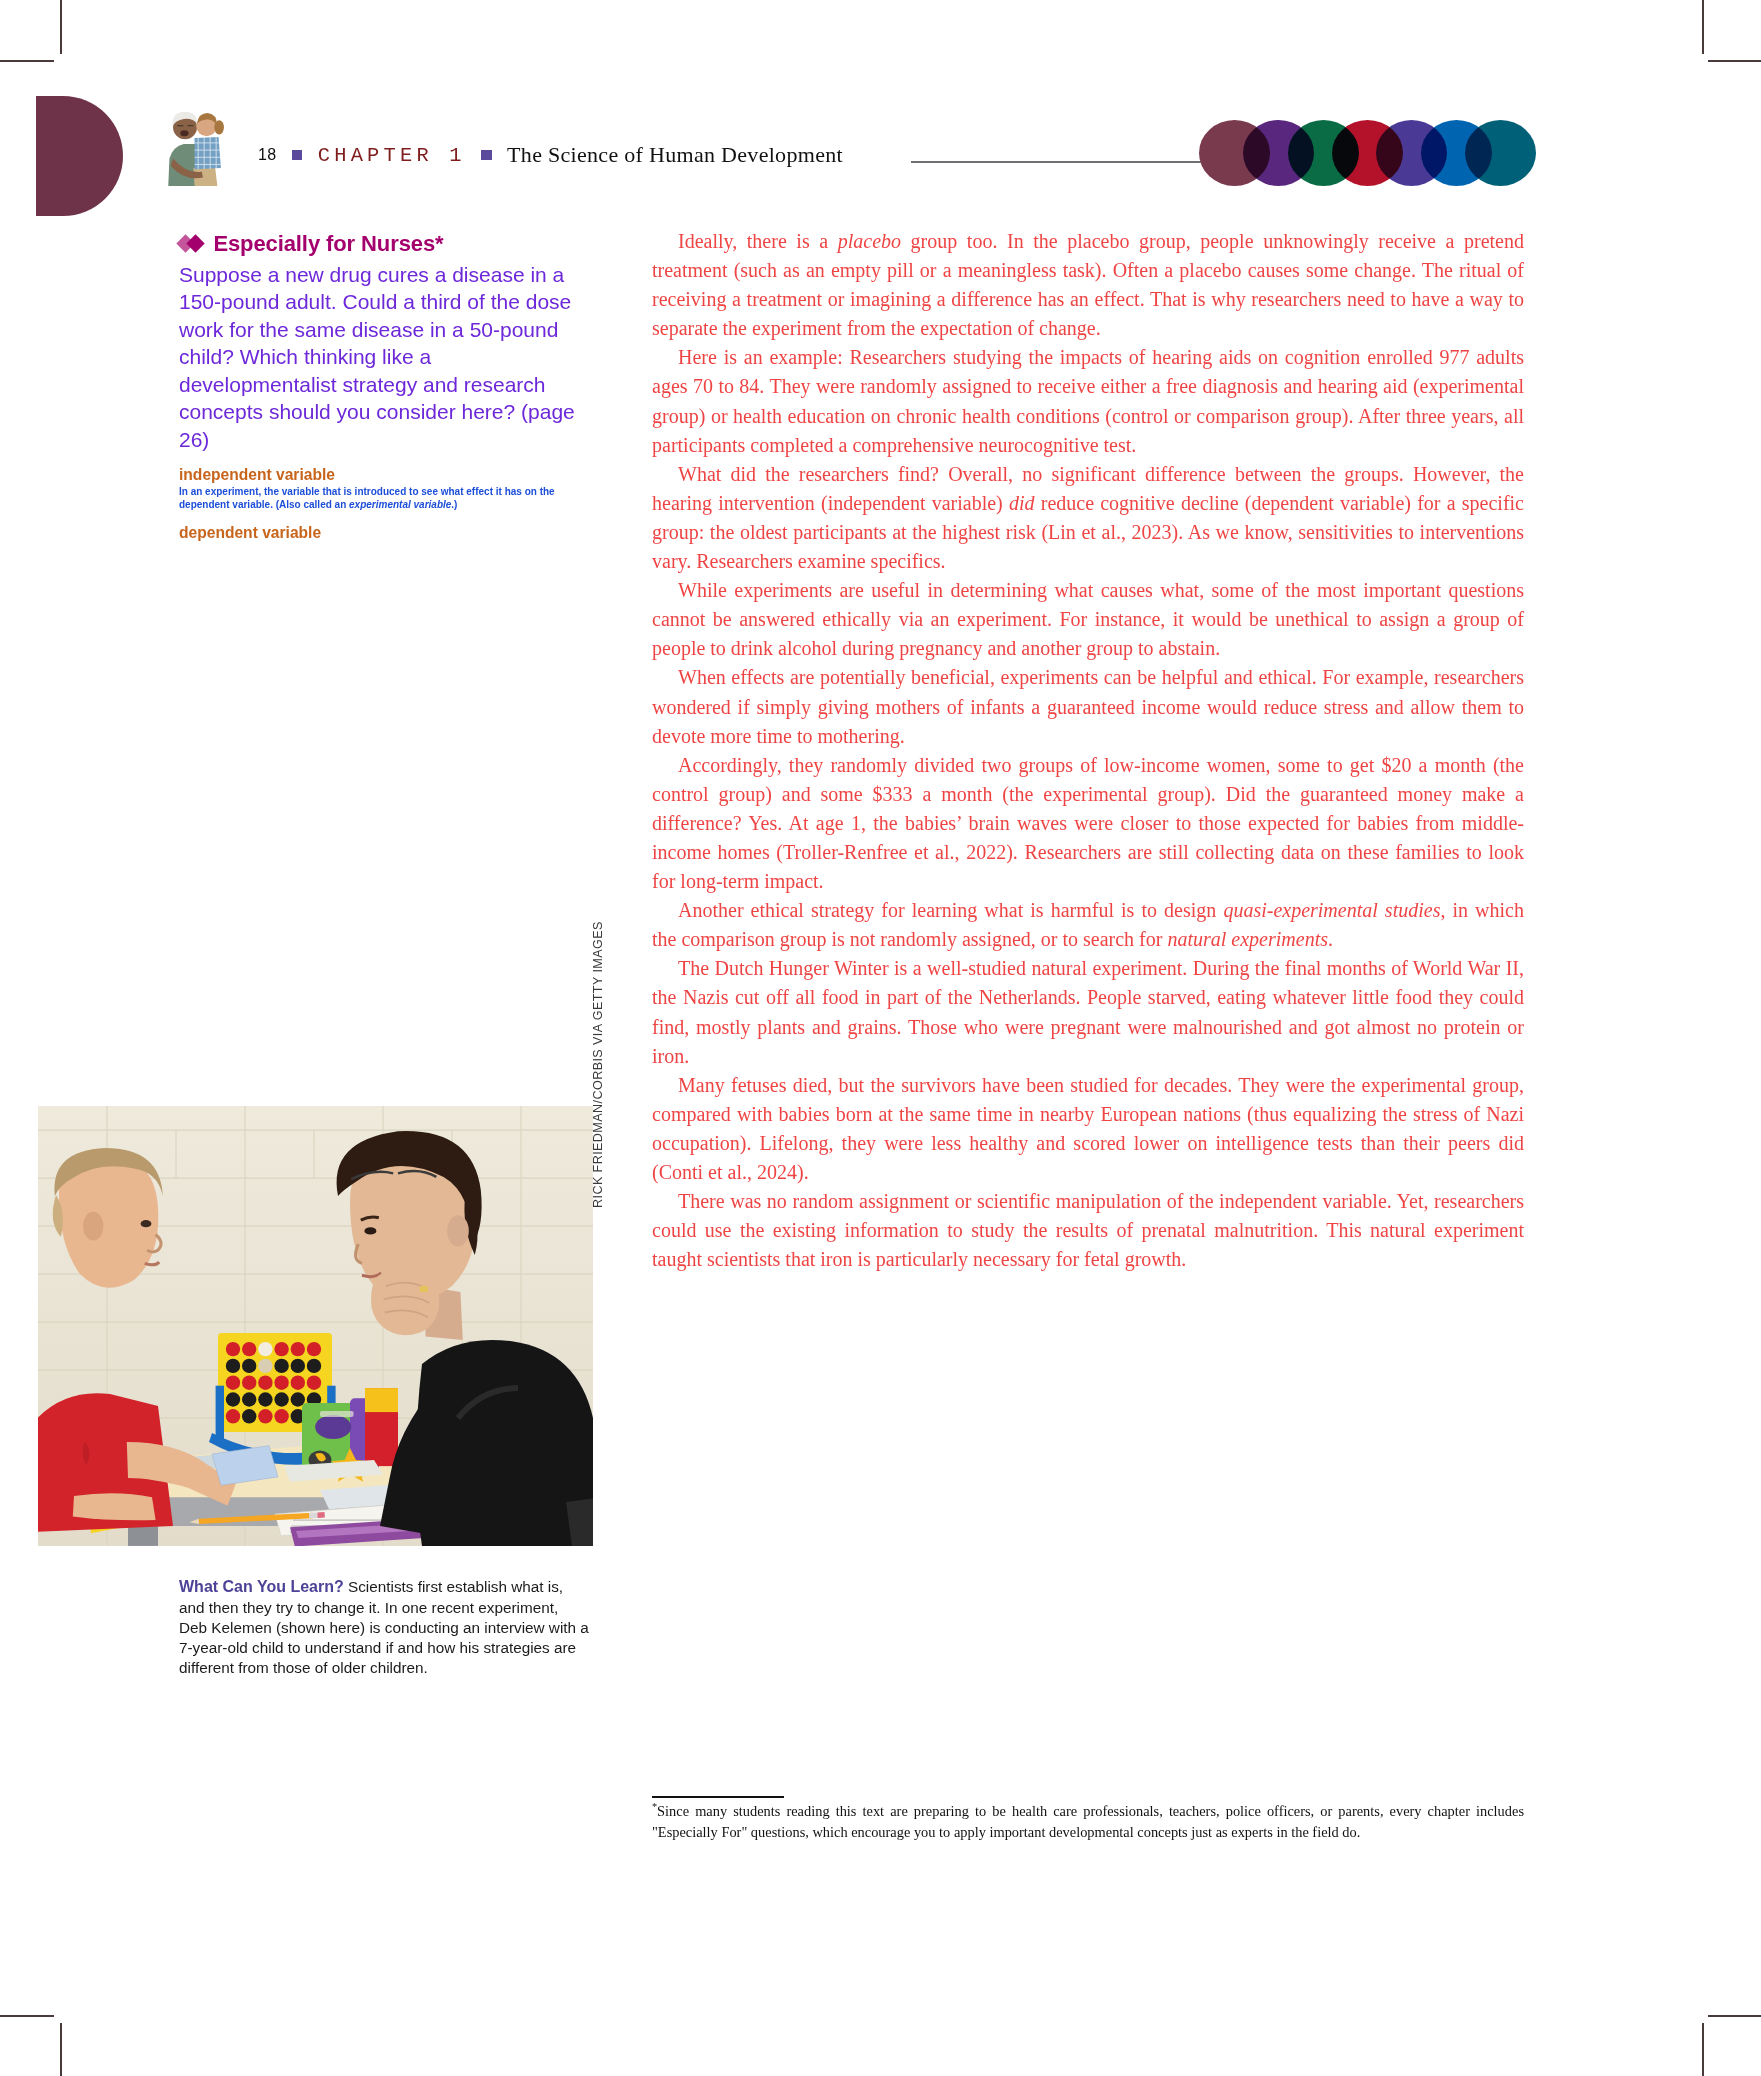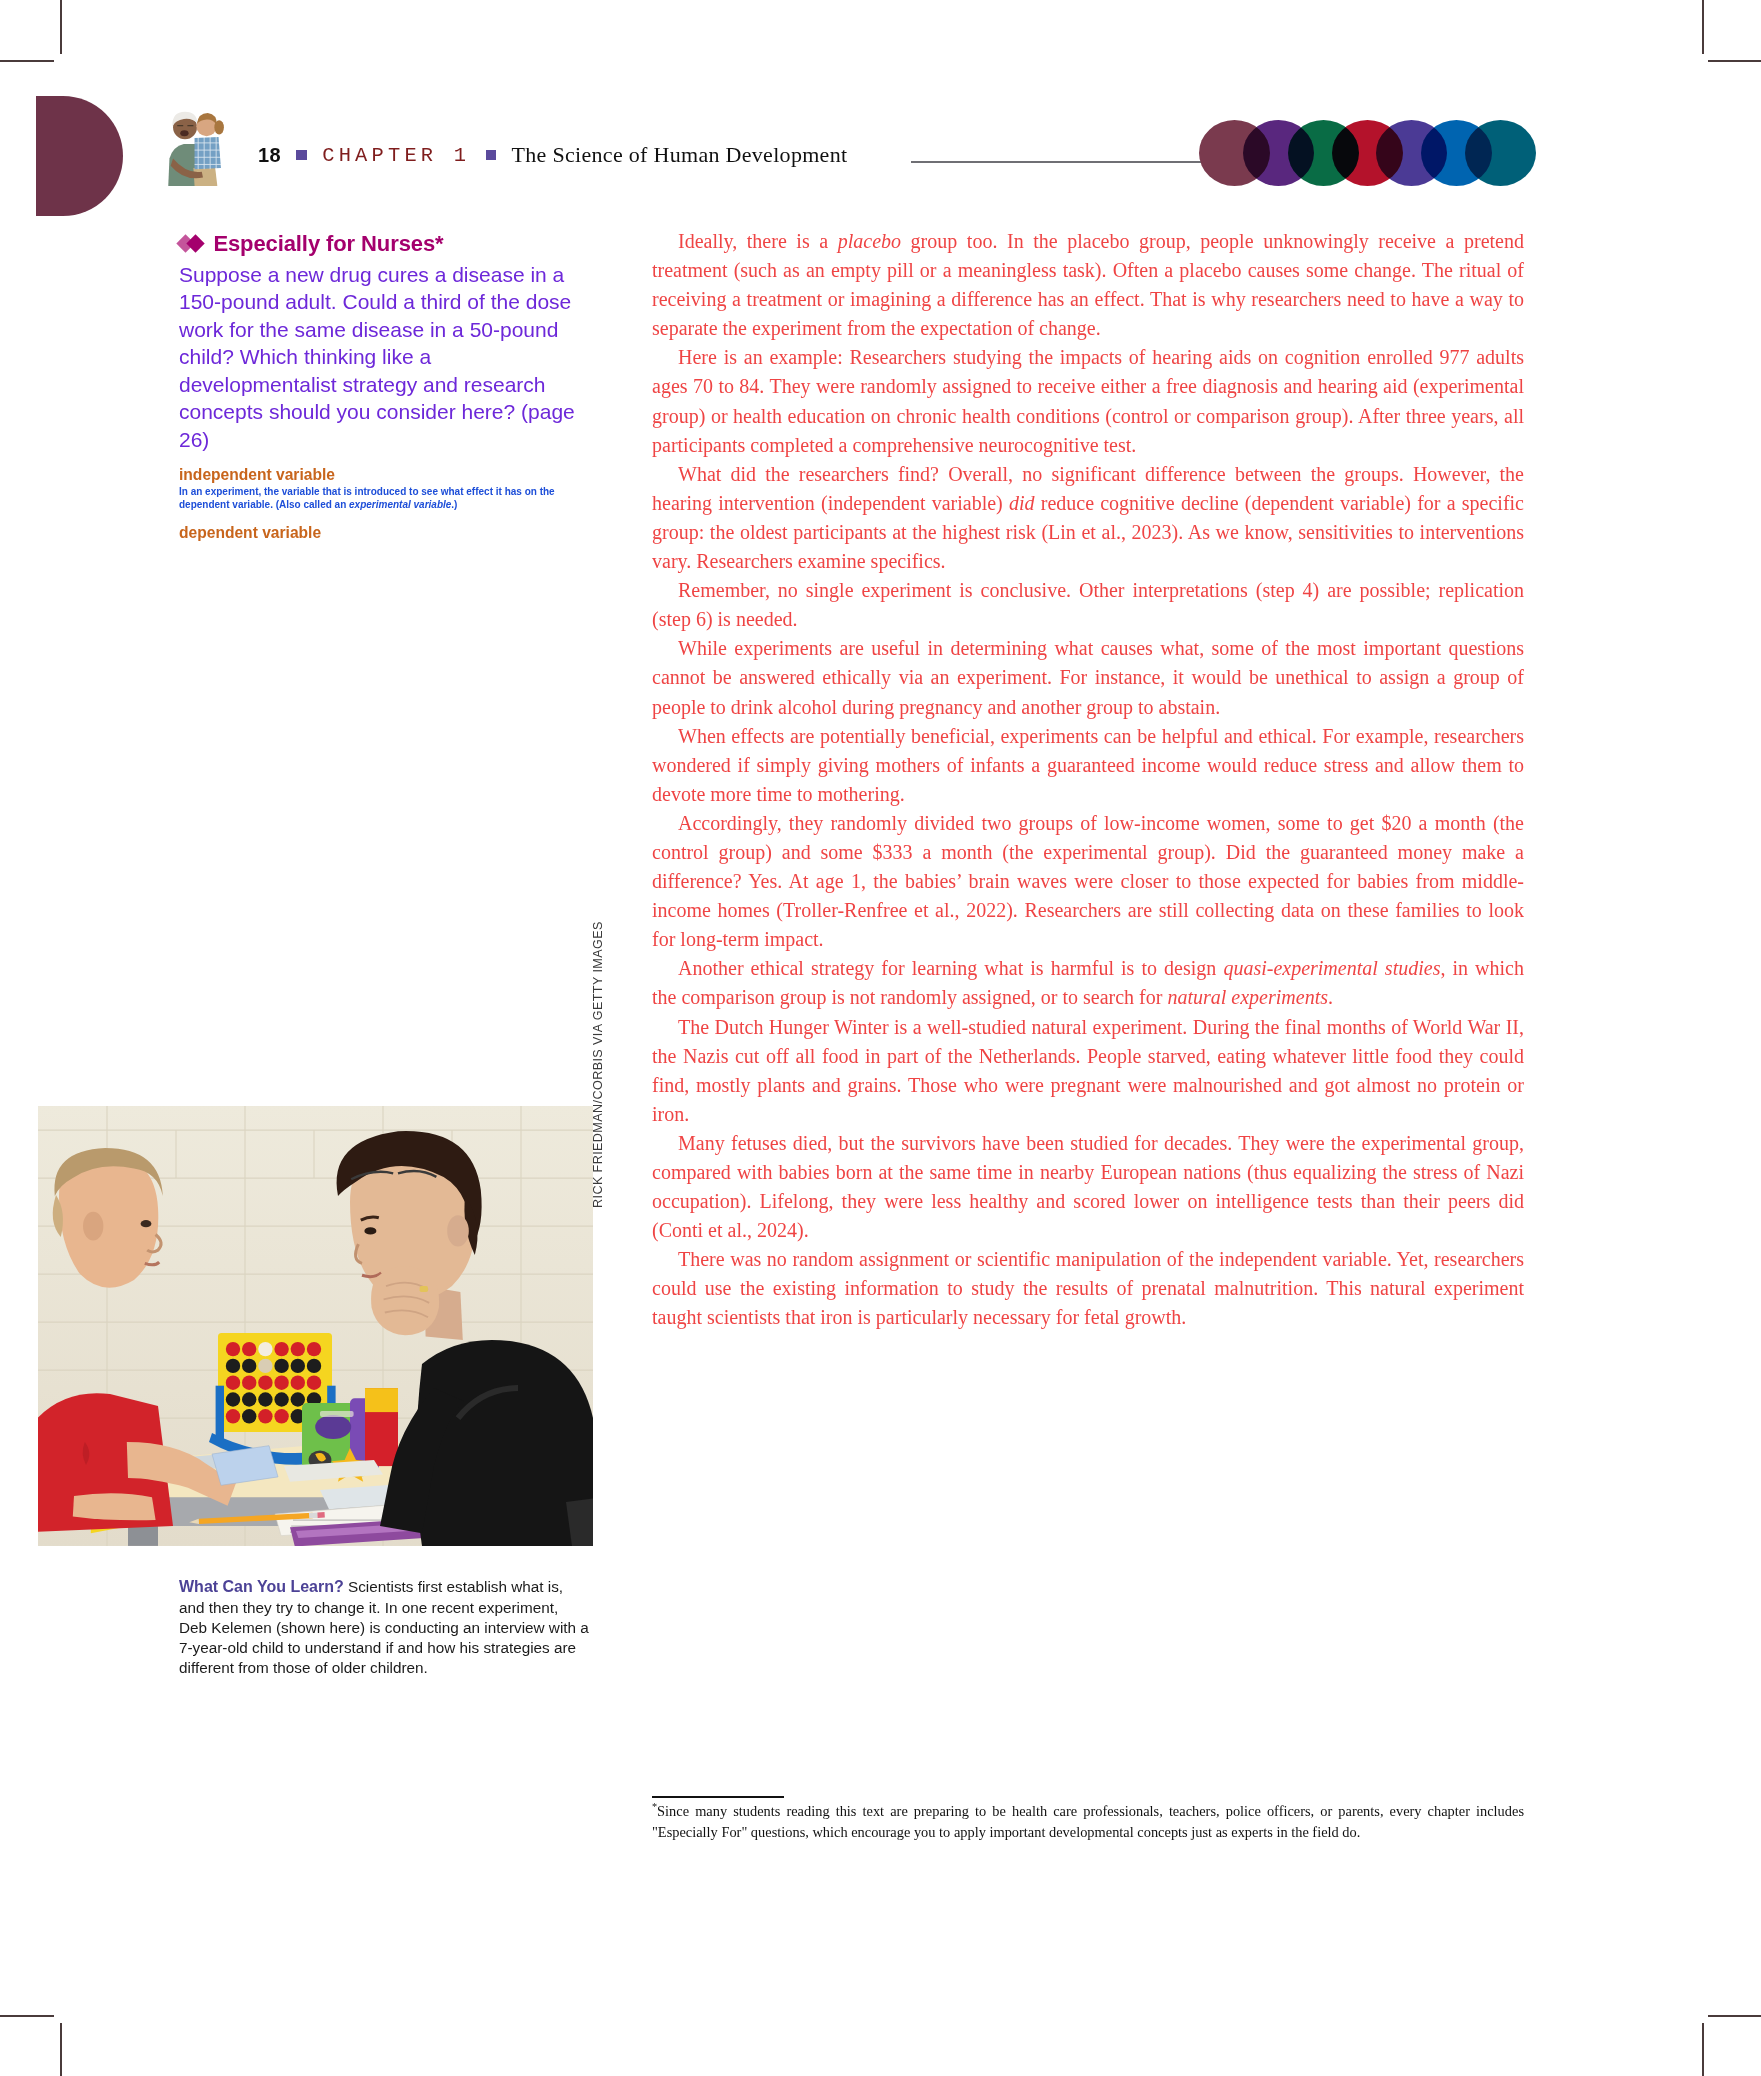--- a/index.html
+++ b/index.html
@@ -8,22 +8,22 @@
 
   
   .crop{position:absolute;background:#4a3b3b;}
   .crop.v{width:1.8px;height:54px;}
   .crop.h{height:1.8px;width:54px;}
   #maroon-blob{position:absolute;left:36px;top:96px;width:87px;height:120px;
       background:#6e3349;border-radius:0 66px 66px 0;}
   #header-thumb{position:absolute;left:155px;top:101px;width:72px;height:85px;}
   #header-line-wrap{position:absolute;left:258px;top:137px;height:36px;
       display:flex;align-items:center;gap:0;}
-  .hdr-pageno{font-family:"Liberation Sans",sans-serif;font-weight:bold;
-      font-size:20px;letter-spacing:0.3px;color:#111;line-height:1;}
+  .hdr-pageno{font-family:"Liberation Sans",sans-serif;font-weight:normal;
+      font-size:16px;letter-spacing:0.3px;color:#111;line-height:1;}
   .hdr-sq{width:10.2px;height:10.2px;background:#5b4a9c;margin:0 15.6px;display:inline-block;}
   .hdr-chap{font-family:Liberation Mono, monospace;font-size:20.4px;letter-spacing:4.2px;color:#7f1d1d;}
   .hdr-title{font-family:"Liberation Serif",serif;font-size:22px;color:#111;letter-spacing:0.3px;}
   #hdr-rule{position:absolute;left:911px;top:161px;width:312px;height:2.4px;background:#6f6f74;}
 
   
   #dots{position:absolute;left:1199px;top:120px;width:336px;height:66px;
         isolation:isolate;}
   #dots span{position:absolute;top:0;width:71px;height:66px;border-radius:50%;
         mix-blend-mode:multiply;display:block;}
@@ -318,21 +318,20 @@
 
 <div id="caption">
   <b>What Can You Learn?</b>
   <span>Scientists first establish what is, and then they try to change it. In one recent experiment, Deb Kelemen (shown here) is conducting an interview with a 7-year-old child to understand if and how his strategies are different from those of older children.</span>
 </div>
 
 <div id="rightcol">
     <p><span>Ideally, there is a </span><i>placebo</i><span> group too. In the placebo group, people unknowingly receive a pretend treatment (such as an empty pill or a meaningless task). Often a placebo causes some change. The ritual of receiving a treatment or imagining a difference has an effect. That is why researchers need to have a way to separate the experiment from the expectation of change.</span></p>
     <p><span>Here is an example: Researchers studying the impacts of hearing aids on cognition enrolled 977 adults ages 70 to 84. They were randomly assigned to receive either a free diagnosis and hearing aid (experimental group) or health education on chronic health conditions (control or comparison group). After three years, all participants completed a comprehensive neurocognitive test.</span></p>
     <p><span>What did the researchers find? Overall, no significant difference between the groups. However, the hearing intervention (independent variable) </span><i>did</i><span> reduce cognitive decline (dependent variable) for a specific group: the oldest participants at the highest risk (Lin et al., 2023). As we know, sensitivities to interventions vary. Researchers examine specifics.</span></p>
-    <p><span>Remember, no single experiment is conclusive. Other interpretations (step 4) are possible; replication (step 6) is needed.</span></p>
     <p><span>While experiments are useful in determining what causes what, some of the most important questions cannot be answered ethically via an experiment. For instance, it would be unethical to assign a group of people to drink alcohol during pregnancy and another group to abstain.</span></p>
     <p><span>When effects are potentially beneficial, experiments can be helpful and ethical. For example, researchers wondered if simply giving mothers of infants a guaranteed income would reduce stress and allow them to devote more time to mothering.</span></p>
     <p><span>Accordingly, they randomly divided two groups of low-income women, some to get $20 a month (the control group) and some $333 a month (the experimental group). Did the guaranteed money make a difference? Yes. At age 1, the babies’ brain waves were closer to those expected for babies from middle-income homes (Troller-Renfree et al., 2022). Researchers are still collecting data on these families to look for long-term impact.</span></p>
     <p><span>Another ethical strategy for learning what is harmful is to design </span><i>quasi-experimental studies</i><span>, in which the comparison group is not randomly assigned, or to search for </span><i>natural experiments</i><span>.</span></p>
     <p><span>The Dutch Hunger Winter is a well-studied natural experiment. During the final months of World War II, the Nazis cut off all food in part of the Netherlands. People starved, eating whatever little food they could find, mostly plants and grains. Those who were pregnant were malnourished and got almost no protein or iron.</span></p>
     <p><span>Many fetuses died, but the survivors have been studied for decades. They were the experimental group, compared with babies born at the same time in nearby European nations (thus equalizing the stress of Nazi occupation). Lifelong, they were less healthy and scored lower on intelligence tests than their peers did (Conti et al., 2024).</span></p>
     <p><span>There was no random assignment or scientific manipulation of the independent variable. Yet, researchers could use the existing information to study the results of prenatal malnutrition. This natural experiment taught scientists that iron is particularly necessary for fetal growth.</span></p>
   </div>
 
 <div id="fn-rule"></div>

